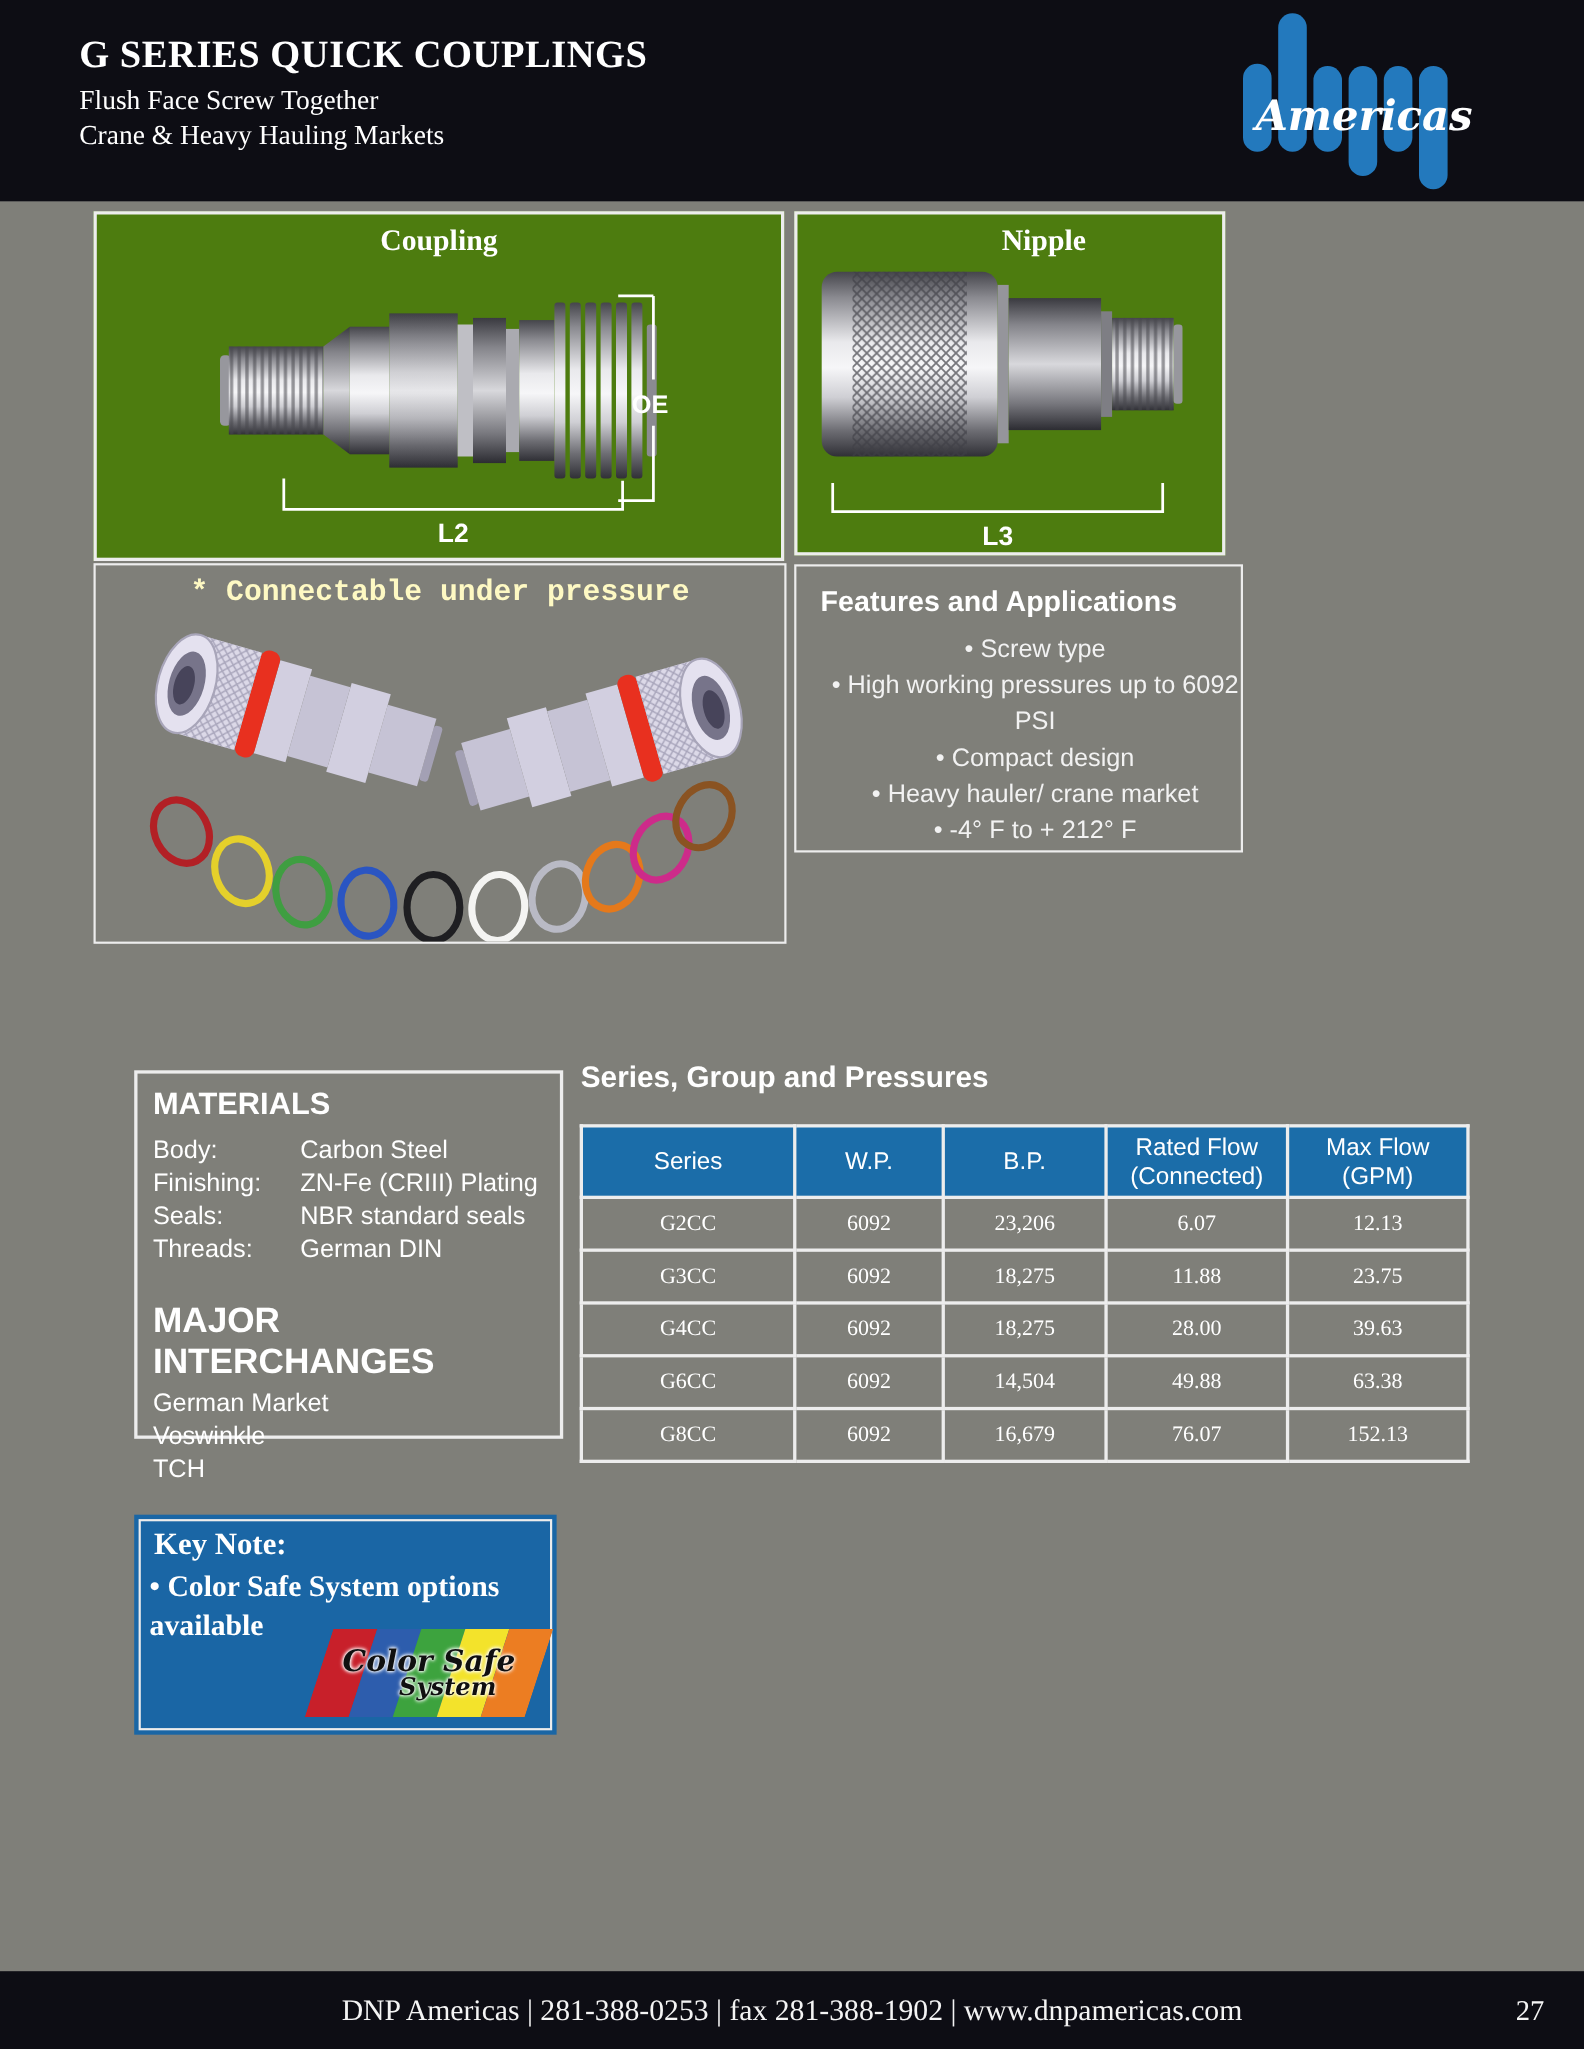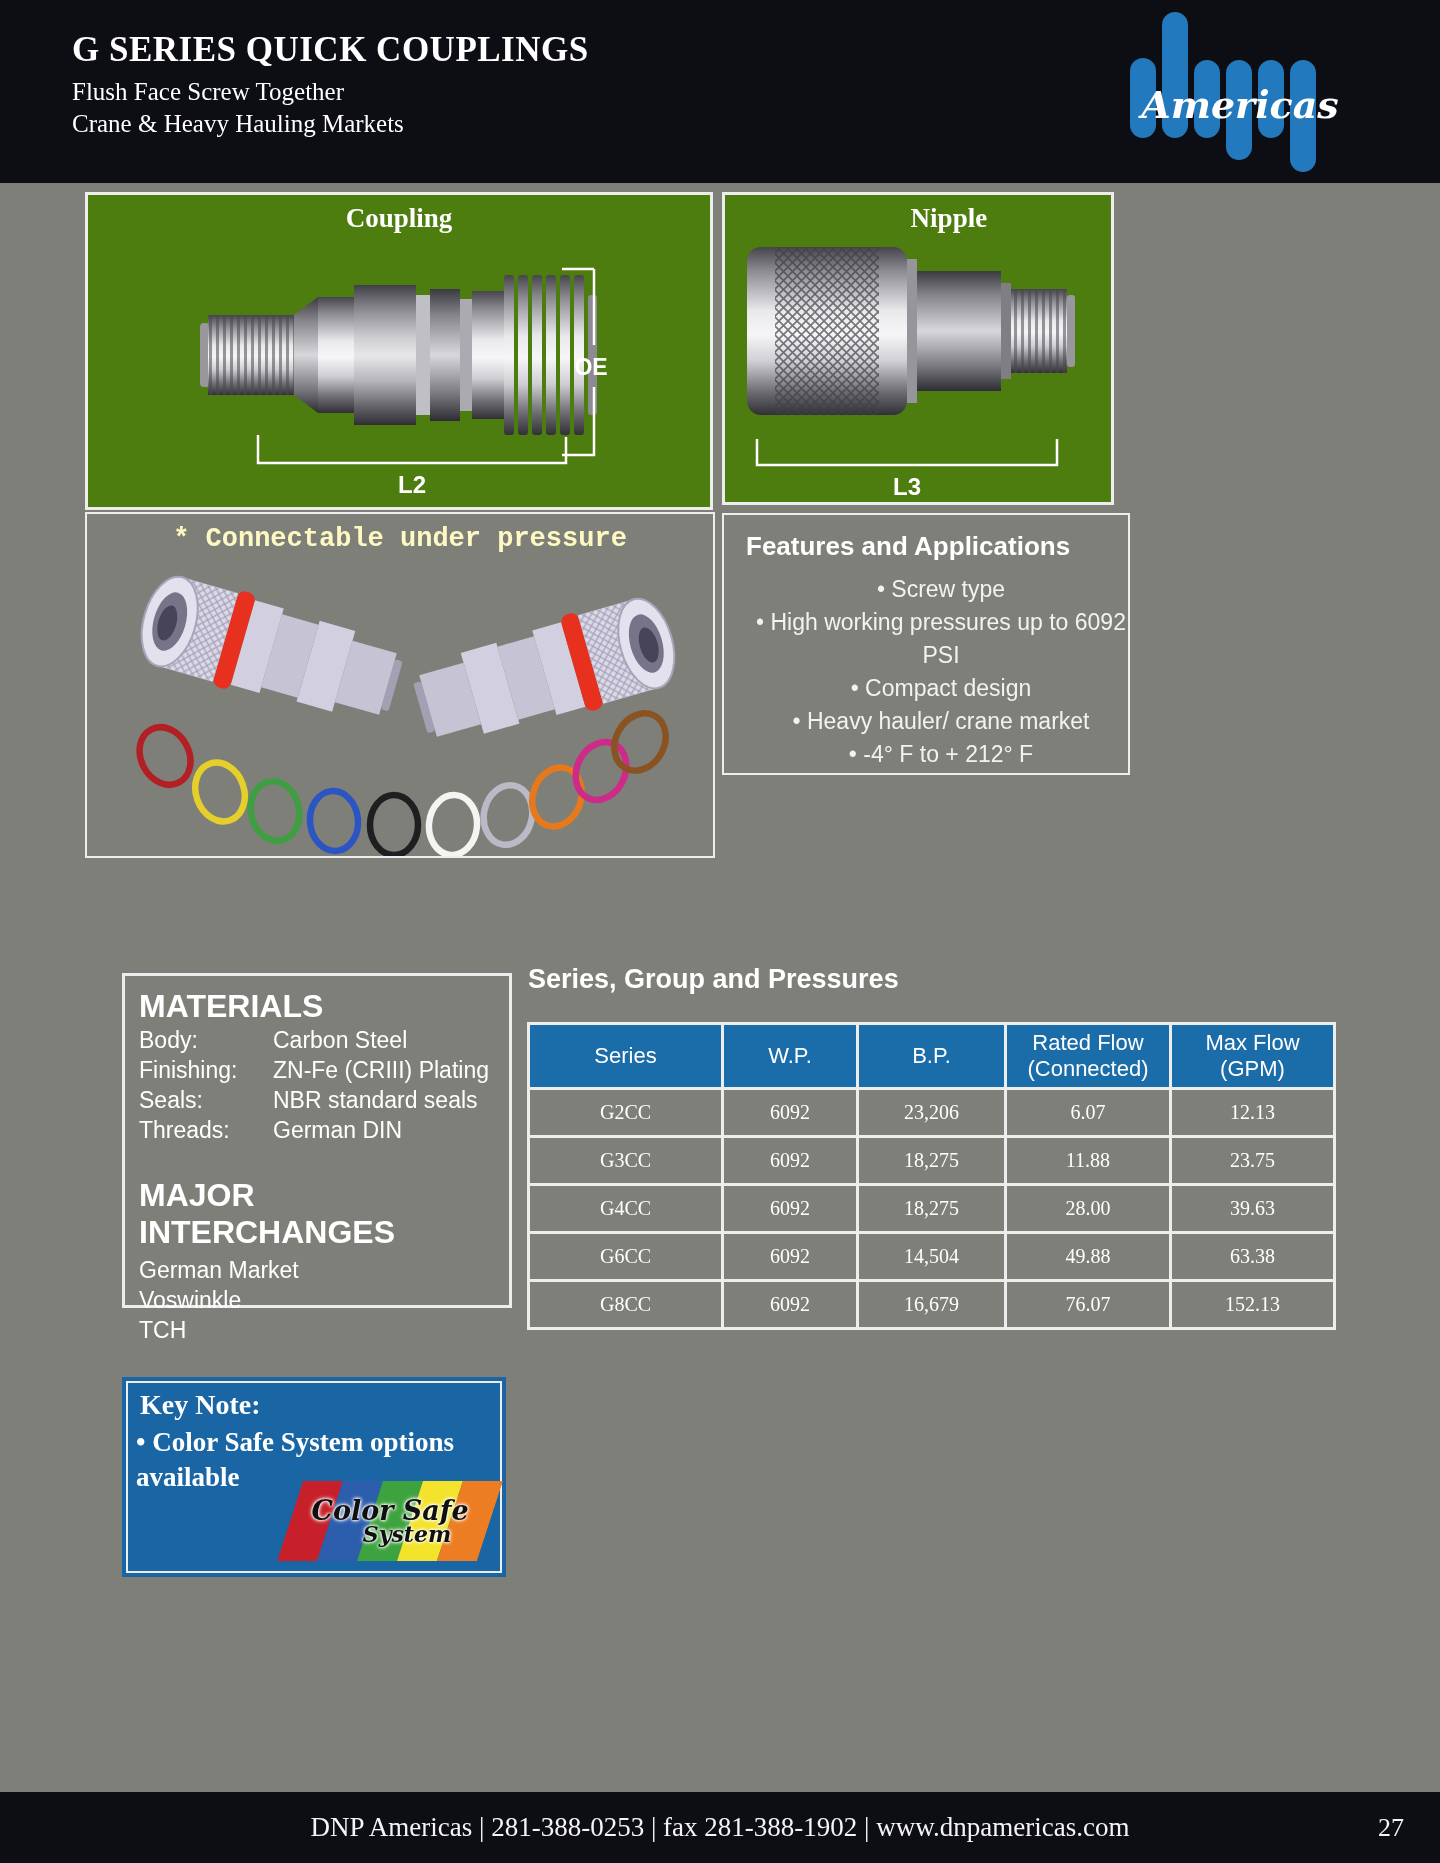--- a/index.html
+++ b/index.html
@@ -23,21 +23,21 @@
            font-family:Liberation Mono, monospace;font-weight:bold;font-size:27px;}
   .psvg{position:absolute;left:0;top:0;}
   .connect-svg{position:absolute;left:0;top:38px;}
   
   .feat-title{position:absolute;left:22px;top:16px;color:#fff;font-weight:bold;font-size:26px;}
   .feat-list{position:absolute;left:30px;top:58px;color:#f2f2f2;font-size:23px;}
   .feat-list div{line-height:33px;}
   
   .mat{position:absolute;left:122px;top:973px;width:390px;height:335px;border:3px solid #ededed;
        box-sizing:border-box;color:#fff;padding:12px 14px;font-size:23px;}
-  .mat-h{font-weight:bold;font-size:32px;margin-bottom:0;}
+  .mat-h{font-weight:bold;font-size:28px;margin-bottom:10px;}
   .mat-row{display:flex;line-height:30px;}
   .mat-lab{width:134px;flex:none;}
   .mat-h2{font-weight:bold;font-size:32px;margin-top:32px;margin-bottom:4px;}
   .mat-i{line-height:30px;}
   
   .tbl-title{position:absolute;left:528px;top:964px;color:#fff;font-weight:bold;font-size:27px;}
   table.ptbl{position:absolute;left:527px;top:1022px;width:806px;border-collapse:collapse;
              table-layout:fixed;color:#fff;text-align:center;}
   .ptbl th{background:#1b6da9;height:62px;font-weight:normal;font-size:22px;line-height:1.2;
            border:3px solid #ededed;padding:0;}

